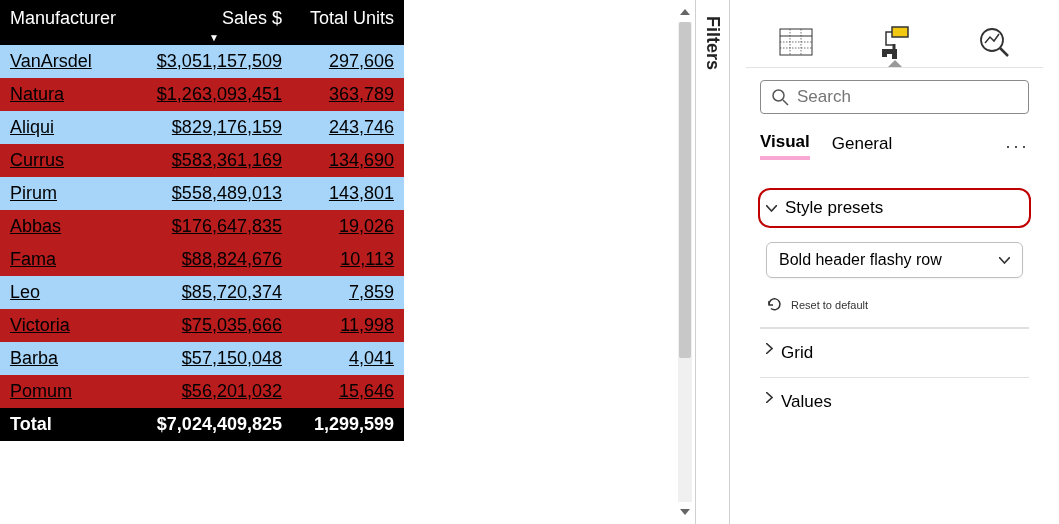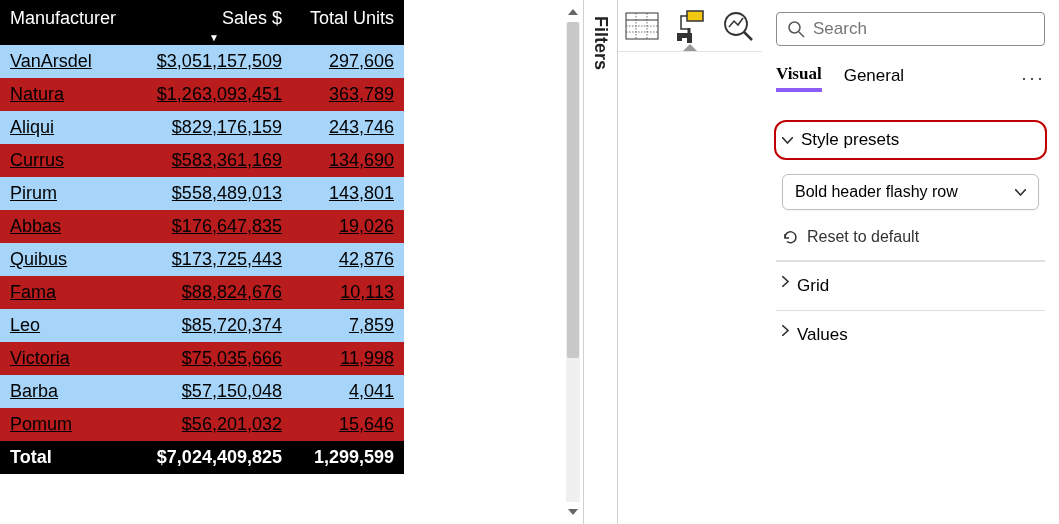--- a/index.html
+++ b/index.html
@@ -104,22 +104,22 @@
       font-size: 18px;
       font-weight: 600;
       color: #222;
     }
 
     
     .format-pane {
       flex: 0 0 270px;
       border-left: 1px solid #d0d0d0;
       display: flex;
-      flex-direction: row;
-      padding: 0;
+      flex-direction: column;
+      padding: 16px;
     }
     .pane-tabs {
       display: flex;
       justify-content: space-around;
       align-items: center;
       height: 52px;
       border-bottom: 1px solid #e3e3e3;
       position: relative;
     }
     .pane-tab {
@@ -161,22 +161,21 @@
     .sub-tabs {
       display: flex;
       align-items: center;
       gap: 22px;
       margin-top: 18px;
       font-size: 17px;
     }
     .sub-tab { cursor: pointer; padding-bottom: 4px; }
     .sub-tab.active {
       font-weight: 600;
-      border-bottom: 4px solid #8b5cf6;
-      font-family: Liberation Serif, serif;
+      border-bottom: 4px solid #f9a8d4;
     }
     .sub-tab-more {
       margin-left: auto;
       letter-spacing: 2px;
       cursor: pointer;
       font-size: 18px;
       color: #333;
     }
     .section {
       margin-top: 28px;
@@ -206,21 +205,21 @@
       justify-content: space-between;
       font-size: 16px;
       cursor: pointer;
       box-shadow: 0 1px 2px rgba(0,0,0,0.05);
     }
     .reset-link {
       display: flex;
       align-items: center;
       gap: 8px;
       margin: 18px 6px 0 6px;
-      font-size: 16px;
+      font-size: 11px;
       color: #333;
       cursor: pointer;
     }
     .collapsed-section {
       display: flex;
       align-items: flex-start;
       gap: 8px;
       padding: 14px 6px;
       font-size: 17px;
       border-top: 1px solid #e0e0e0;
@@ -267,25 +266,20 @@
         <tr class="odd">
           <td>Pirum</td>
           <td>$558,489,013</td>
           <td>143,801</td>
         </tr>
         <tr class="even">
           <td>Abbas</td>
           <td>$176,647,835</td>
           <td>19,026</td>
         </tr>
-        <tr class="odd">
-          <td>Quibus</td>
-          <td>$173,725,443</td>
-          <td>42,876</td>
-        </tr>
         <tr class="even">
           <td>Fama</td>
           <td>$88,824,676</td>
           <td>10,113</td>
         </tr>
         <tr class="odd">
           <td>Leo</td>
           <td>$85,720,374</td>
           <td>7,859</td>
         </tr>

